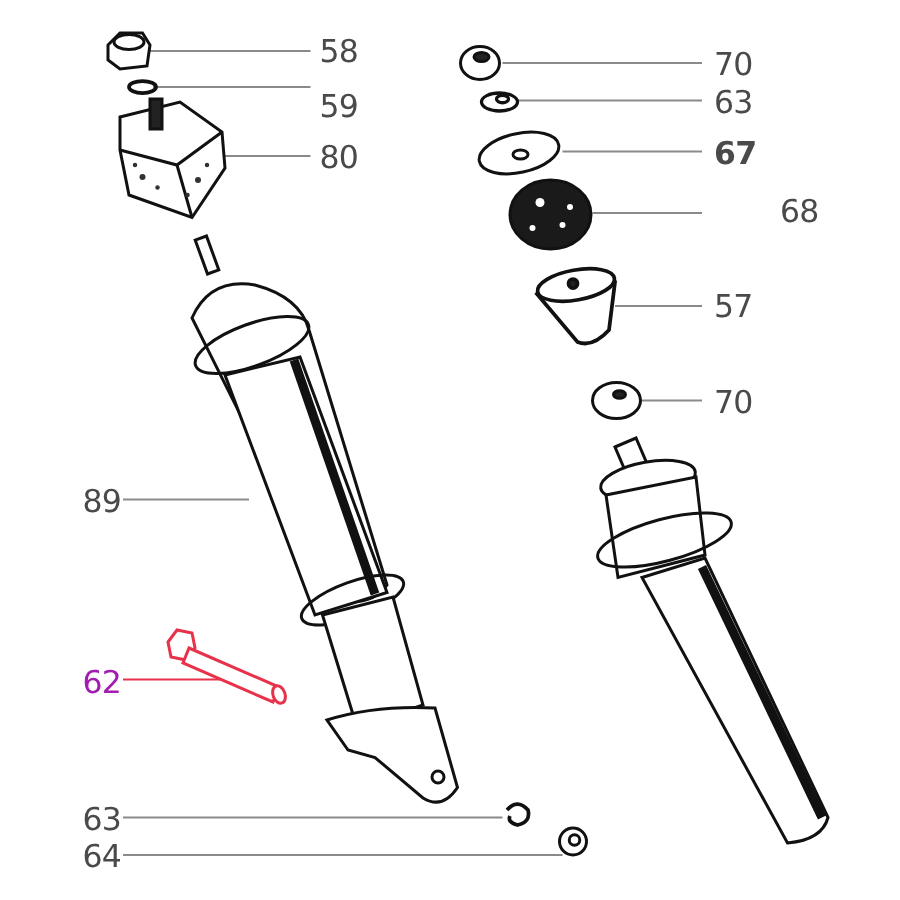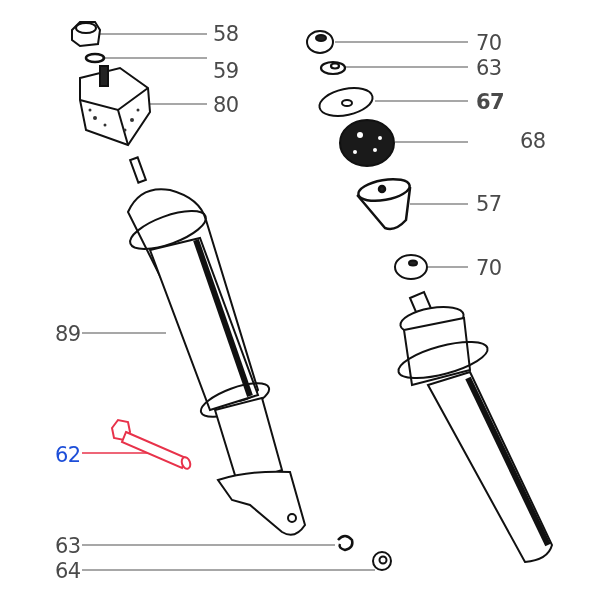--- a/index.html
+++ b/index.html
@@ -1,19 +1,19 @@
 <!DOCTYPE html>
 <html><head>
 <meta charset="utf-8">
 <style>
   html, body { margin:0; padding:0; background:#ffffff; }
   body { width:600px; height:600px; overflow:hidden; position:relative; font-family:"DejaVu Sans", sans-serif; }
   #stage { position:absolute; left:0; top:0; width:600px; height:600px; }
   .callout-num { position:absolute; font-size:21px; color:#4a4a4a; line-height:1; letter-spacing:-0.5px; }
-  .callout-num.red { color:#1d4ed8;text-align:center; }
+  .callout-num.red { color:#a21caf;text-align:center; }
   svg { position:absolute; left:0; top:0; }
 </style>
 </head>
 <body>
 
 <div id="stage">
 
   <svg width="600" height="600" viewBox="0 0 600 600">
     <g stroke="#8a8a8a" stroke-width="1.3" fill="none">
       <line x1="100" y1="34" x2="207" y2="34"></line>

